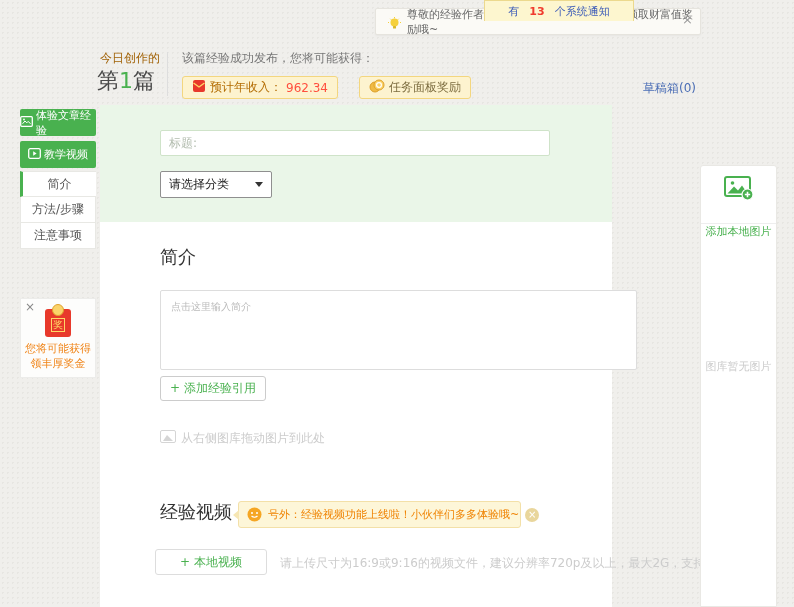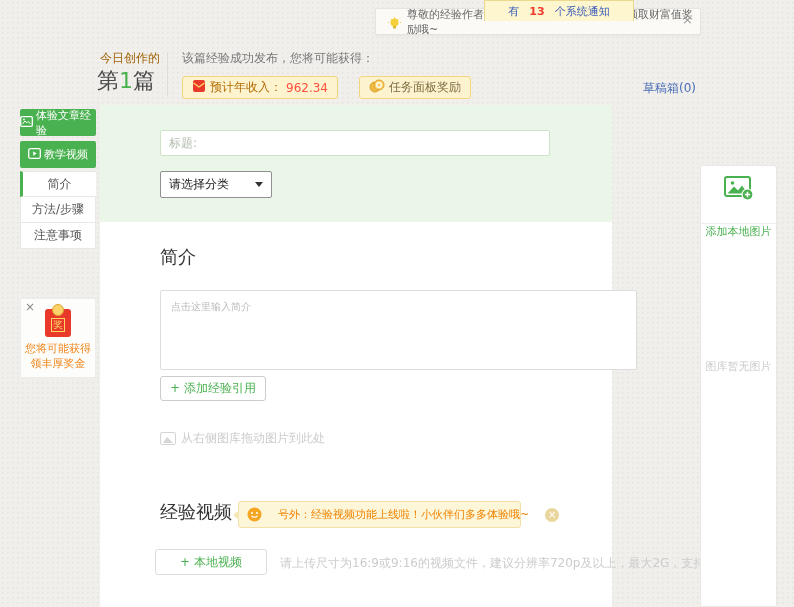--- a/index.html
+++ b/index.html
@@ -110,29 +110,29 @@
     font-size:10px; padding:9px 10px; color:#333;
     font-family:Liberation Mono, monospace;
   }
   .intro-textarea::placeholder { color:#bbb; }
   .ghost-btn {
     position:absolute; background:#fff; border:1px solid #ccc; border-radius:3px;
     color:#49b14f; font-size:12px; display:flex; align-items:center; justify-content:center;
     cursor:pointer;
   }
   .addref-btn { left:60px; top:271px; width:106px; height:25px; }
-  .drag-hint { position:absolute; left:60px; top:325px; display:flex; align-items:center; gap:5px; font-size:12px; color:#ccc; }
+  .drag-hint { position:absolute; left:60px; top:325px; display:flex; align-items:flex-start; gap:5px; font-size:12px; color:#ccc; }
   .drag-img-icon { width:16px; height:13px; border:1px solid #d5d5d5; border-radius:2px; position:relative; }
   .drag-img-icon:after { content:""; position:absolute; left:2px; bottom:1px;
     border-left:4px solid transparent; border-right:6px solid transparent; border-bottom:6px solid #d5d5d5; }
   .video-heading { left:60px; top:395px; }
   .bubble {
     position:absolute; left:138px; top:396px; width:283px; height:27px;
     background:#fdf6d8; border:1px solid #f3e0a8; border-radius:3px;
-    display:flex; align-items:center; padding:0 8px; gap:16px;
+    display:flex; align-items:center; padding:0 8px; gap:6px;
   }
   .bubble:before { content:""; position:absolute; left:-6px; top:8px;
     border-top:5px solid transparent; border-bottom:5px solid transparent; border-right:6px solid #f6e6b4; }
   .bubble-text { font-size:11px; color:#ef8201; flex:1; white-space:nowrap; }
   .bubble-close {
     width:14px; height:14px; border-radius:50%; background:#e9d69c; color:#fff;
     font-size:10px; line-height:14px; text-align:center; cursor:pointer; flex:none;
   }
   .localvideo-btn { left:55px; top:444px; width:112px; height:26px; border-color:#ddd; }
   .upload-hint { position:absolute; left:180px; top:450px; font-size:12px; color:#ccc; white-space:nowrap; }

